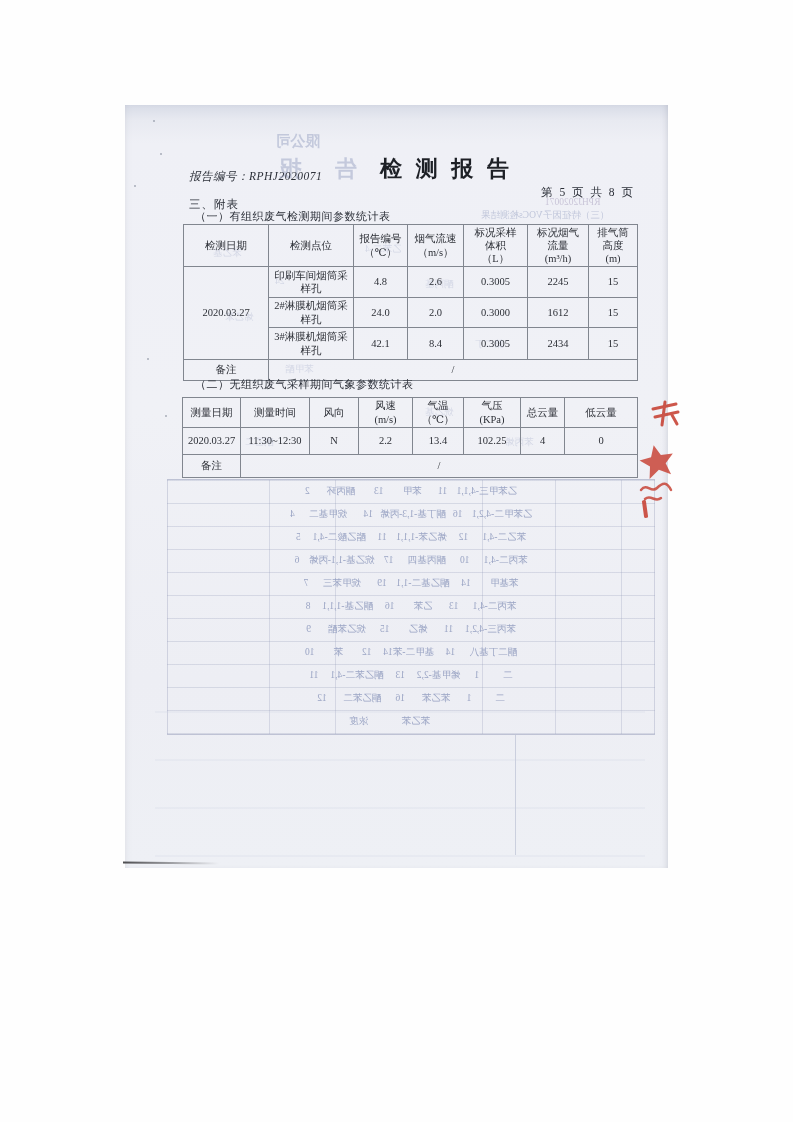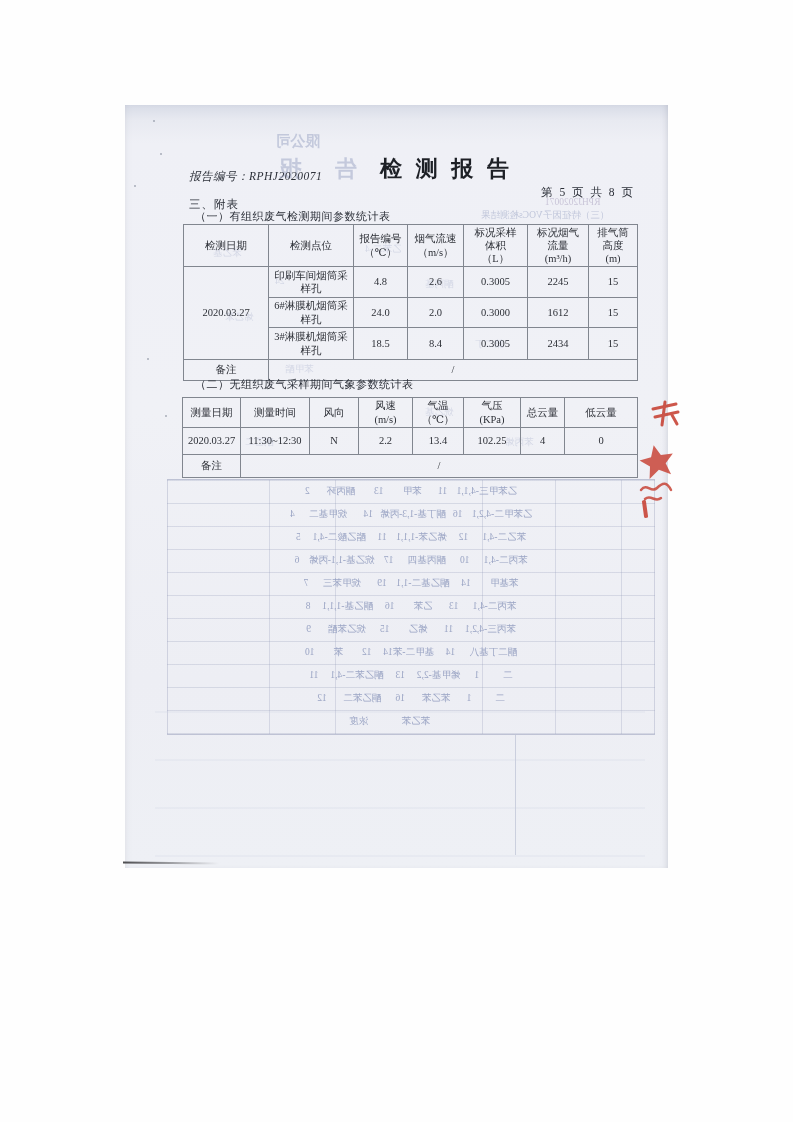--- a/index.html
+++ b/index.html
@@ -107,30 +107,30 @@
       <tr style="height:31px">
         <td rowspan="3">2020.03.27</td>
         <td>印刷车间烟筒采样孔</td>
         <td>4.8</td>
         <td>2.6</td>
         <td>0.3005</td>
         <td>2245</td>
         <td>15</td>
       </tr>
       <tr style="height:30px">
-        <td>6#淋膜机烟筒采样孔</td>
+        <td>2#淋膜机烟筒采样孔</td>
         <td>24.0</td>
         <td>2.0</td>
         <td>0.3000</td>
         <td>1612</td>
         <td>15</td>
       </tr>
       <tr style="height:32px">
         <td>3#淋膜机烟筒采样孔</td>
-        <td>18.5</td>
+        <td>42.1</td>
         <td>8.4</td>
         <td>0.3005</td>
         <td>2434</td>
         <td>15</td>
       </tr>
       <tr style="height:21px">
         <td>备注</td>
         <td colspan="6">/</td>
       </tr>
     </tbody>

